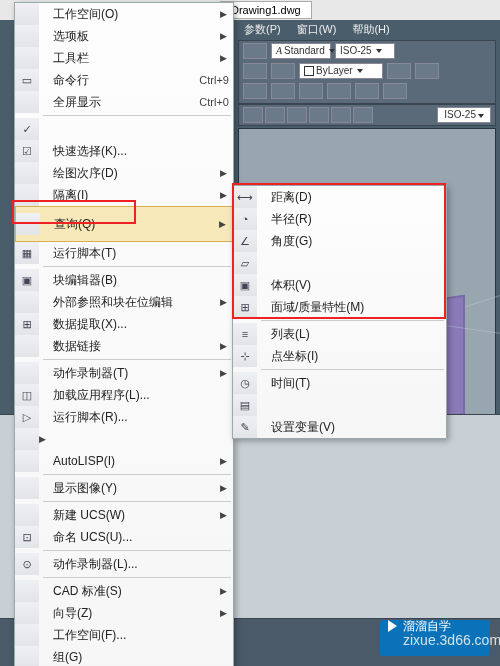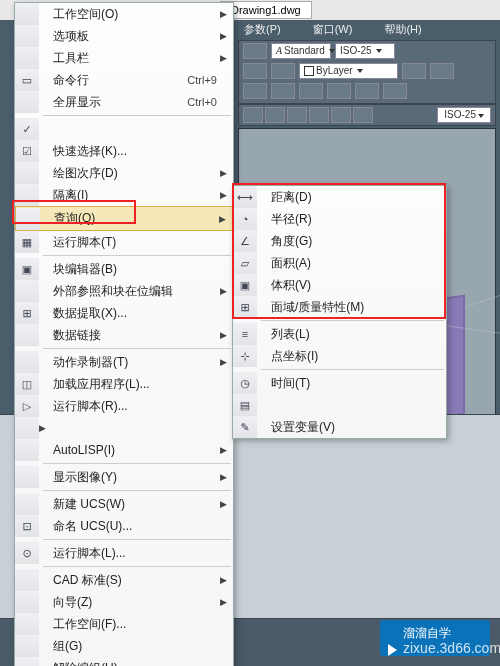--- a/index.html
+++ b/index.html
@@ -3,21 +3,21 @@
 <meta charset="utf-8">
 <style>
   * { box-sizing: border-box; margin: 0; padding: 0; font-family: "Microsoft YaHei", sans-serif; }
   body { width: 500px; height: 666px; background: #556b7a; overflow: hidden; position: relative; }
   
   .app { width: 500px; height: 666px; position: relative; background: #4a5d6b; }
   
   .tab-bar { position: absolute; top: 0; left: 0; right: 0; height: 20px; background: #e8e8e8; display: flex; align-items: center; }
   .tab { background: #fff; border: 1px solid #aaa; padding: 0 10px; font-size: 11px; height: 18px; line-height: 16px; margin-left: 220px; }
   
-  .menubar { position: absolute; top: 20px; left: 240px; height: 20px; display: flex; gap: 24px; color: #eee; font-size: 11px; }
+  .menubar { position: absolute; top: 20px; left: 240px; height: 20px; display: flex; gap: 8px; color: #eee; font-size: 11px; }
   .menubar span { padding: 2px 4px; }
   
   .toolbar-area { position: absolute; top: 40px; left: 238px; right: 4px; height: 64px; background: #5a6a78; border: 1px solid #3a4550; }
   .tb-row { display: flex; align-items: center; gap: 4px; padding: 2px 4px; height: 20px; }
   .tb-box { background: #6a7a88; border: 1px solid #889; width: 24px; height: 16px; }
   .tb-dd { background: #fff; border: 1px solid #889; color: #333; font-size: 10px; padding: 0 4px; height: 16px; line-height: 14px; display: flex; align-items: center; gap: 2px; }
   .color-sw { width: 10px; height: 10px; background: #fff; border: 1px solid #333; }
   .tri { display: inline-block; width: 0; height: 0; border-left: 3px solid transparent; border-right: 3px solid transparent; border-top: 4px solid #333; margin-left: 2px; }
   
   .second-tb { position: absolute; top: 104px; left: 238px; right: 4px; height: 22px; background: #5a6a78; border: 1px solid #3a4550; display: flex; align-items: center; gap: 2px; padding: 0 4px; }
@@ -35,36 +35,36 @@
   .left-strip .nbtn { font-size: 10px; color: #eee; text-align: center; padding: 2px 0; border-top: 1px solid #556; }
   
   .bottom-panel { position: absolute; left: 0; right: 0; bottom: 48px; height: 204px; background: #c8d0d6; border-top: 1px solid #3a4550; }
   .status-bar { position: absolute; left: 0; right: 0; bottom: 0; height: 48px; background: #4a5a68; border-top: 1px solid #3a4550; }
   
   
   .menu { position: absolute; background: linear-gradient(#fdfdfd,#f6f6f6); border: 1px solid #9aa; box-shadow: 2px 2px 6px rgba(0,0,0,0.3); font-size: 12px; color: #222; }
   .menu-item { display: flex; align-items: center; height: 22px; position: relative; }
   .menu-item .ic { width: 24px; height: 22px; display: flex; align-items: center; justify-content: center; font-size: 11px; color: #445; }
   .menu-item .lbl { flex: 1; padding-left: 14px; }
-  .menu-item .sc { padding-right: 16px; color: #444; font-size: 11px; }
+  .menu-item .sc { padding-right: 4px; color: #444; font-size: 11px; }
   .menu-item .arr { padding-right: 6px; font-size: 9px; color: #444; }
   .menu-sep { height: 1px; background: #ccc; margin: 2px 2px 2px 28px; }
-  .menu-item.hover { background: #f6e8b8; border: 1px solid #d8b050; height: 25px; margin: 0; }
+  .menu-item.hover { background: #f6e8b8; border: 1px solid #d8b050; height: 36px; margin: 0; }
   
   .primary-menu { top: 2px; left: 14px; width: 220px; }
   .primary-menu .menu-item .ic { background: linear-gradient(#eef0f3,#e2e4e8); }
   
   .submenu { top: 185px; left: 232px; width: 215px; }
   .submenu .menu-item .ic { background: linear-gradient(#eef0f3,#e2e4e8); }
   
   .red-box { position: absolute; border: 2px solid #e22; pointer-events: none; }
   .rb1 { top: 200px; left: 12px; width: 124px; height: 24px; }
   .rb2 { top: 183px; left: 232px; width: 214px; height: 136px; }
   
-  .logo { position: absolute; right: 10px; bottom: 10px; width: 110px; height: 36px; background: #0a72b8; border-radius: 3px; display: flex; align-items: flex-end; padding: 0 8px; color: #fff; font-size: 12px; gap: 6px; }
+  .logo { position: absolute; right: 10px; bottom: 10px; width: 110px; height: 36px; background: #0a72b8; border-radius: 3px; display: flex; align-items: flex-start; padding: 0 8px; color: #fff; font-size: 12px; gap: 6px; }
   .logo .play { width: 0; height: 0; border-top: 6px solid transparent; border-bottom: 6px solid transparent; border-left: 9px solid #fff; }
   .logo .txt { display: flex; flex-direction: column; line-height: 1.1; }
   .logo .sub { font-size: 14px; opacity: 0.8; }
 </style>
 </head>
 <body>
 
 <div class="app">
   <div class="tab-bar">
     <div class="tab">Drawing1.dwg</div>
@@ -85,21 +85,21 @@
           <span class="tri"></span>
       </div>
       <div class="tb-dd" style="width:60px">
         <span>ISO-25</span>
           <span class="tri"></span>
       </div>
     </div>
     <div class="tb-row">
       <div class="tb-box"></div>
       <div class="tb-box"></div>
-      <div class="tb-dd" style="width:99px">
+      <div class="tb-dd" style="width:84px">
         <span class="color-sw"></span>
           <span>ByLayer</span>
           <span class="tri"></span>
       </div>
       <div class="tb-box"></div>
       <div class="tb-box"></div>
     </div>
     <div class="tb-row">
       <div class="tb-box"></div>
       <div class="tb-box"></div>
@@ -241,21 +241,21 @@
         <div class="lbl">新建 UCS(W)</div>
         <div class="arr">▶</div>
       </div>
       <div class="menu-item">
         <div class="ic">⊡</div>
         <div class="lbl">命名 UCS(U)...</div>
       </div>
       <div class="menu-sep"></div>
       <div class="menu-item">
         <div class="ic">⊙</div>
-        <div class="lbl">运行脚本(L)...</div>
+        <div class="lbl">动作录制器(L)...</div>
       </div>
       <div class="menu-sep"></div>
       <div class="menu-item">
         <div class="ic"></div>
         <div class="lbl">CAD 标准(S)</div>
         <div class="arr">▶</div>
       </div>
       <div class="menu-item">
         <div class="ic"></div>
         <div class="lbl">向导(Z)</div>
@@ -283,21 +283,20 @@
       <div class="menu-item">
         <div class="ic">◔</div>
         <div class="lbl">半径(R)</div>
       </div>
       <div class="menu-item">
         <div class="ic">∠</div>
         <div class="lbl">角度(G)</div>
       </div>
       <div class="menu-item">
         <div class="ic">▱</div>
-        <div class="lbl">面积(A)</div>
       </div>
       <div class="menu-item">
         <div class="ic">▣</div>
         <div class="lbl">体积(V)</div>
       </div>
       <div class="menu-item">
         <div class="ic">⊞</div>
         <div class="lbl">面域/质量特性(M)</div>
       </div>
       <div class="menu-sep"></div>

